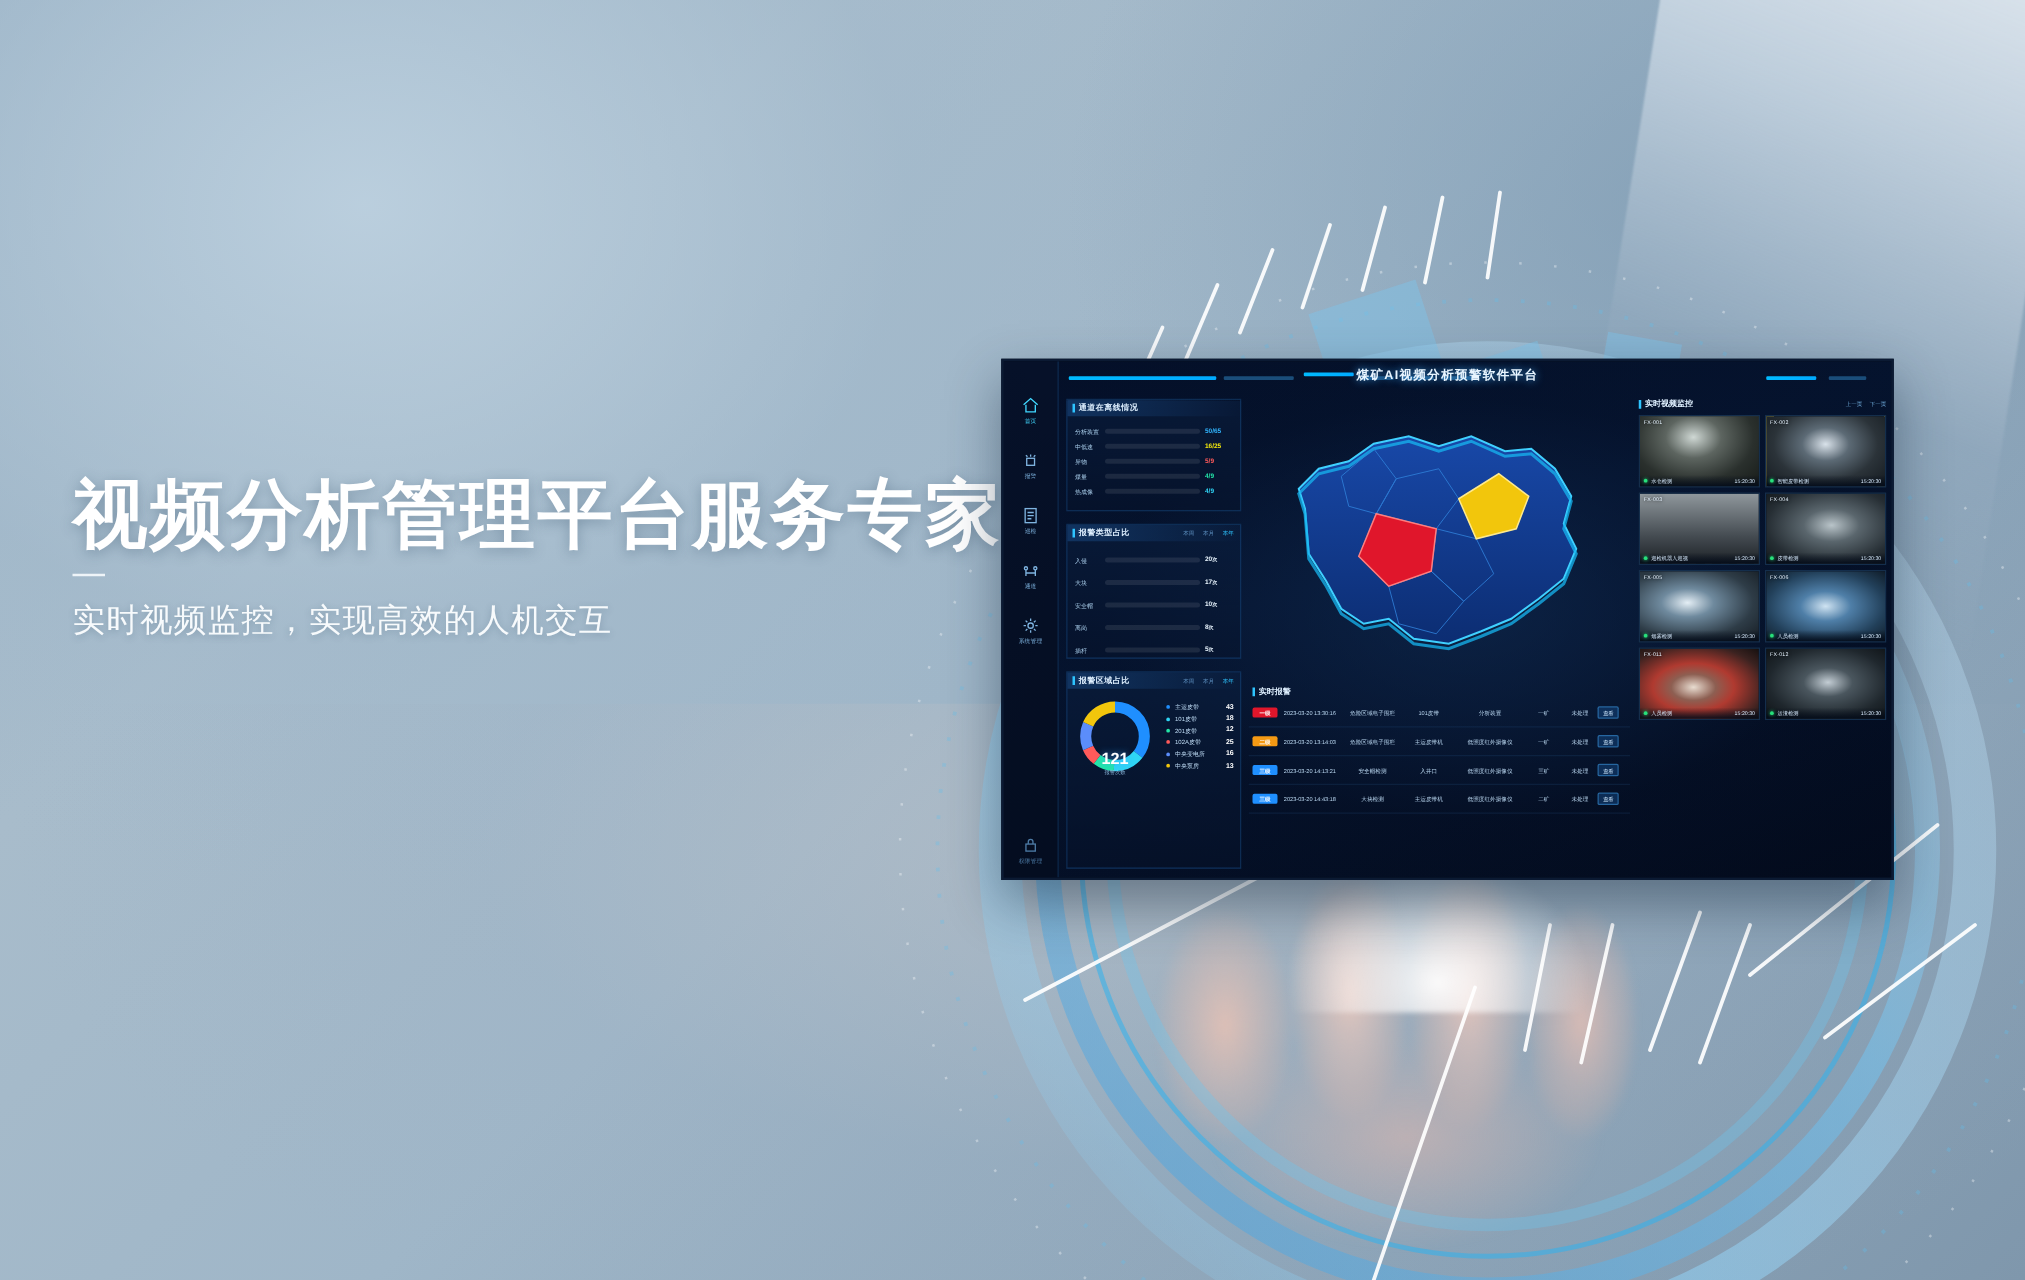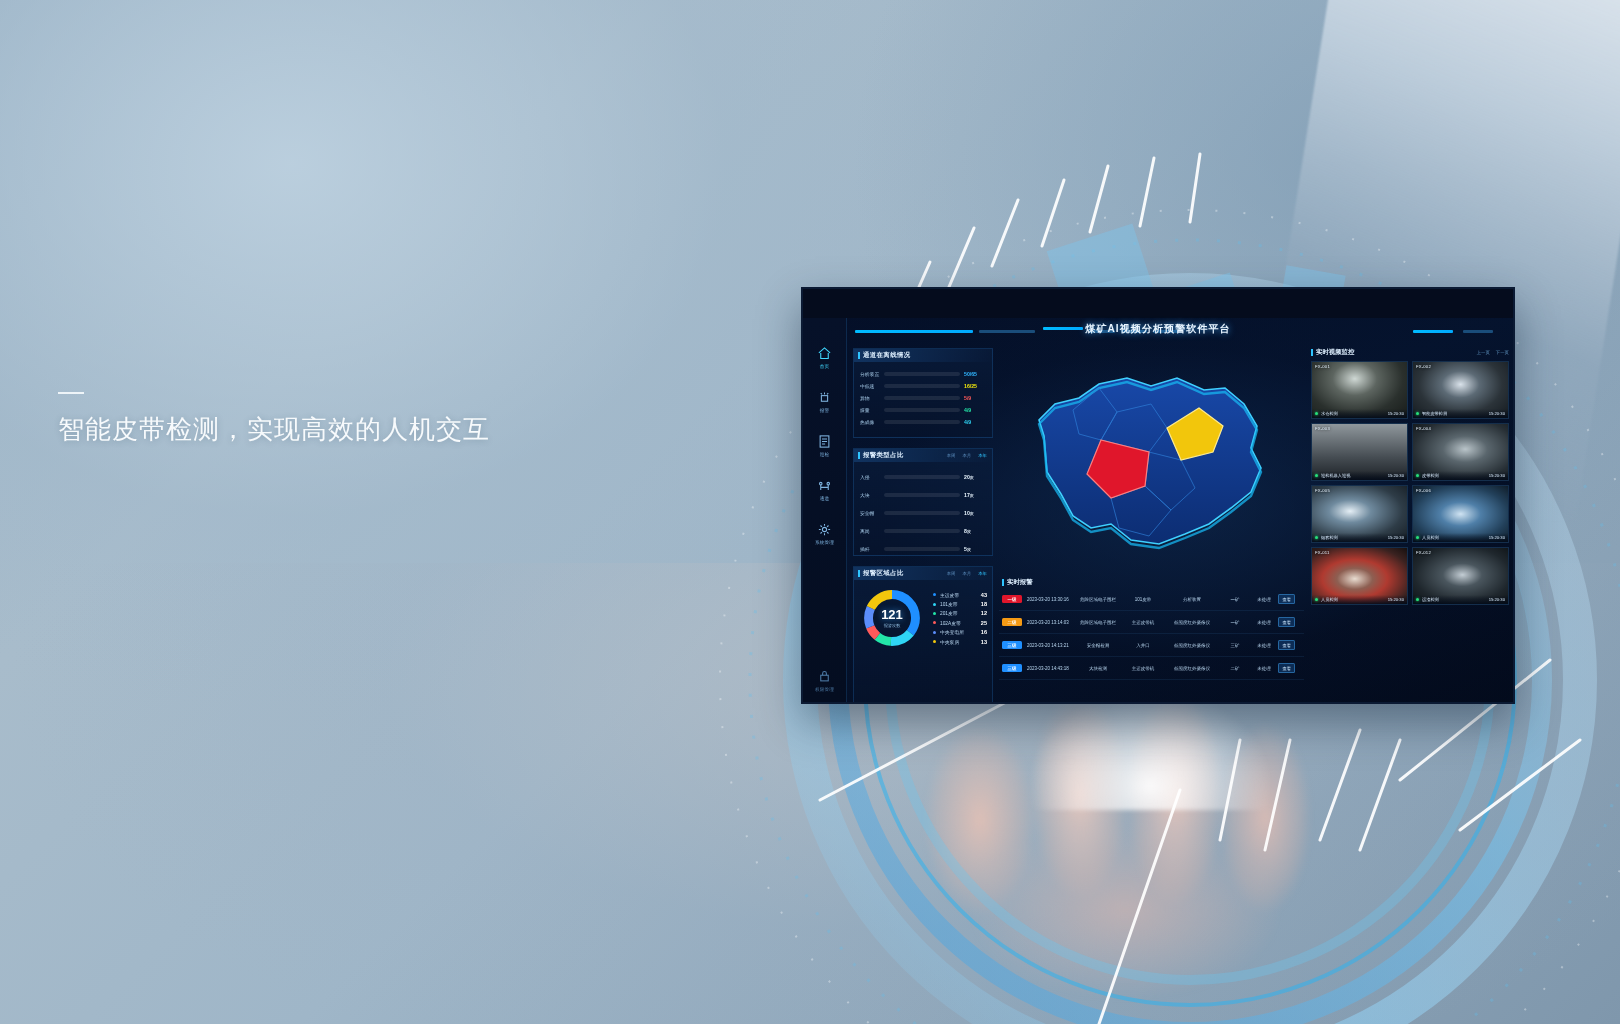--- a/index.html
+++ b/index.html
@@ -69,21 +69,20 @@
     box-shadow:0 18px 40px rgba(20,40,60,.45);
     overflow:hidden;
   }
   .dash {
     position:absolute; inset:0;
     background:
       radial-gradient(ellipse at 52% 48%, rgba(18,48,90,.55) 0%, rgba(6,16,36,.2) 55%, rgba(3,9,22,.1) 80%),
       linear-gradient(160deg,#04102a 0%,#051430 40%,#030b1d 100%);
     color:#cfe6ff;
     font-size:5px;
-    margin-top:29px;
   }
   .dash-topbar {
     position:absolute; left:0; top:0; width:100%; height:26px;
   }
   .dash-title {
     position:absolute; left:0; right:0; top:4px; text-align:center;
     font-size:10px; color:#e8f5ff; letter-spacing:1.1px; font-weight:bold;
     text-shadow:0 0 7px rgba(60,170,255,.85);
   }
   .bar-deco { position:absolute; height:3px; background:linear-gradient(90deg,#0bf,#0af); border-radius:1px; }
@@ -123,21 +122,21 @@
   .row .lb { width:24px; font-size:4.8px; color:#a9cdea; }
   .row .track { flex:1; height:4.4px; border-radius:2.2px; background:rgba(255,255,255,.09); overflow:hidden; margin-right:4px; }
   .row .fill { height:100%; border-radius:2.2px; }
   .row .val { width:22px; font-size:5.2px; text-align:left; font-weight:bold; }
   
   .donut-wrap { display:flex; padding:7px 5px 0 7px; }
   .donut { position:relative; width:62px; height:62px; }
   .donut svg { width:62px; height:62px; transform:rotate(-90deg); }
   .donut .ctr {
     position:absolute; inset:0; display:flex; flex-direction:column;
-    align-items:center; justify-content:center;
+    align-items:center; justify-content:flex-end;
   }
   .donut .num { font-size:13px; font-weight:bold; color:#fff; line-height:1; text-shadow:0 0 6px rgba(60,170,255,.8); }
   .donut .cap { font-size:4.2px; color:#8fbce0; margin-top:2px; }
   .legend { flex:1; padding-left:10px; padding-top:3px; }
   .lg-row { display:flex; align-items:center; height:9.4px; }
   .lg-dot { width:3px; height:3px; border-radius:50%; margin-right:4px; }
   .lg-name { font-size:4.8px; color:#bcd9f2; flex:1; }
   .lg-val { font-size:5.6px; font-weight:bold; color:#fff; width:14px; text-align:right; }
   
   .map { position:absolute; left:196px; top:30px; width:305px; height:222px; }
@@ -236,22 +235,23 @@
     </g>
     <g fill="#7cc6ee" fill-opacity=".42">
       <rect x="300" y="195" width="90" height="100" transform="rotate(-18 345 245)"></rect>
       <rect x="360" y="250" width="118" height="34" transform="rotate(-18 419 267)"></rect>
       <rect x="520" y="230" width="60" height="70" transform="rotate(10 550 265)"></rect>
     </g>
   </svg>
 </div>
 
 <div class="copy">
+  <div class="headline">视频分析管理平台服务专家</div>
   <div class="divider"></div>
-  <div class="sub-cn">智能皮带检测，实现高效的人机交互</div>
+  <div class="sub-cn">实时视频监控，实现高效的人机交互</div>
 </div>
 
 <div class="monitor">
   <div class="dash">
 
     <div class="dash-topbar">
       <div class="bar-deco" style="left:52px; top:12px; width:118px;"></div>
       <div class="bar-deco dim" style="left:176px; top:12px; width:56px;"></div>
       <div class="bar-deco" style="left:240px; top:9px; width:40px;"></div>
       <div class="bar-deco dim" style="left:286px; top:12px; width:26px;"></div>

